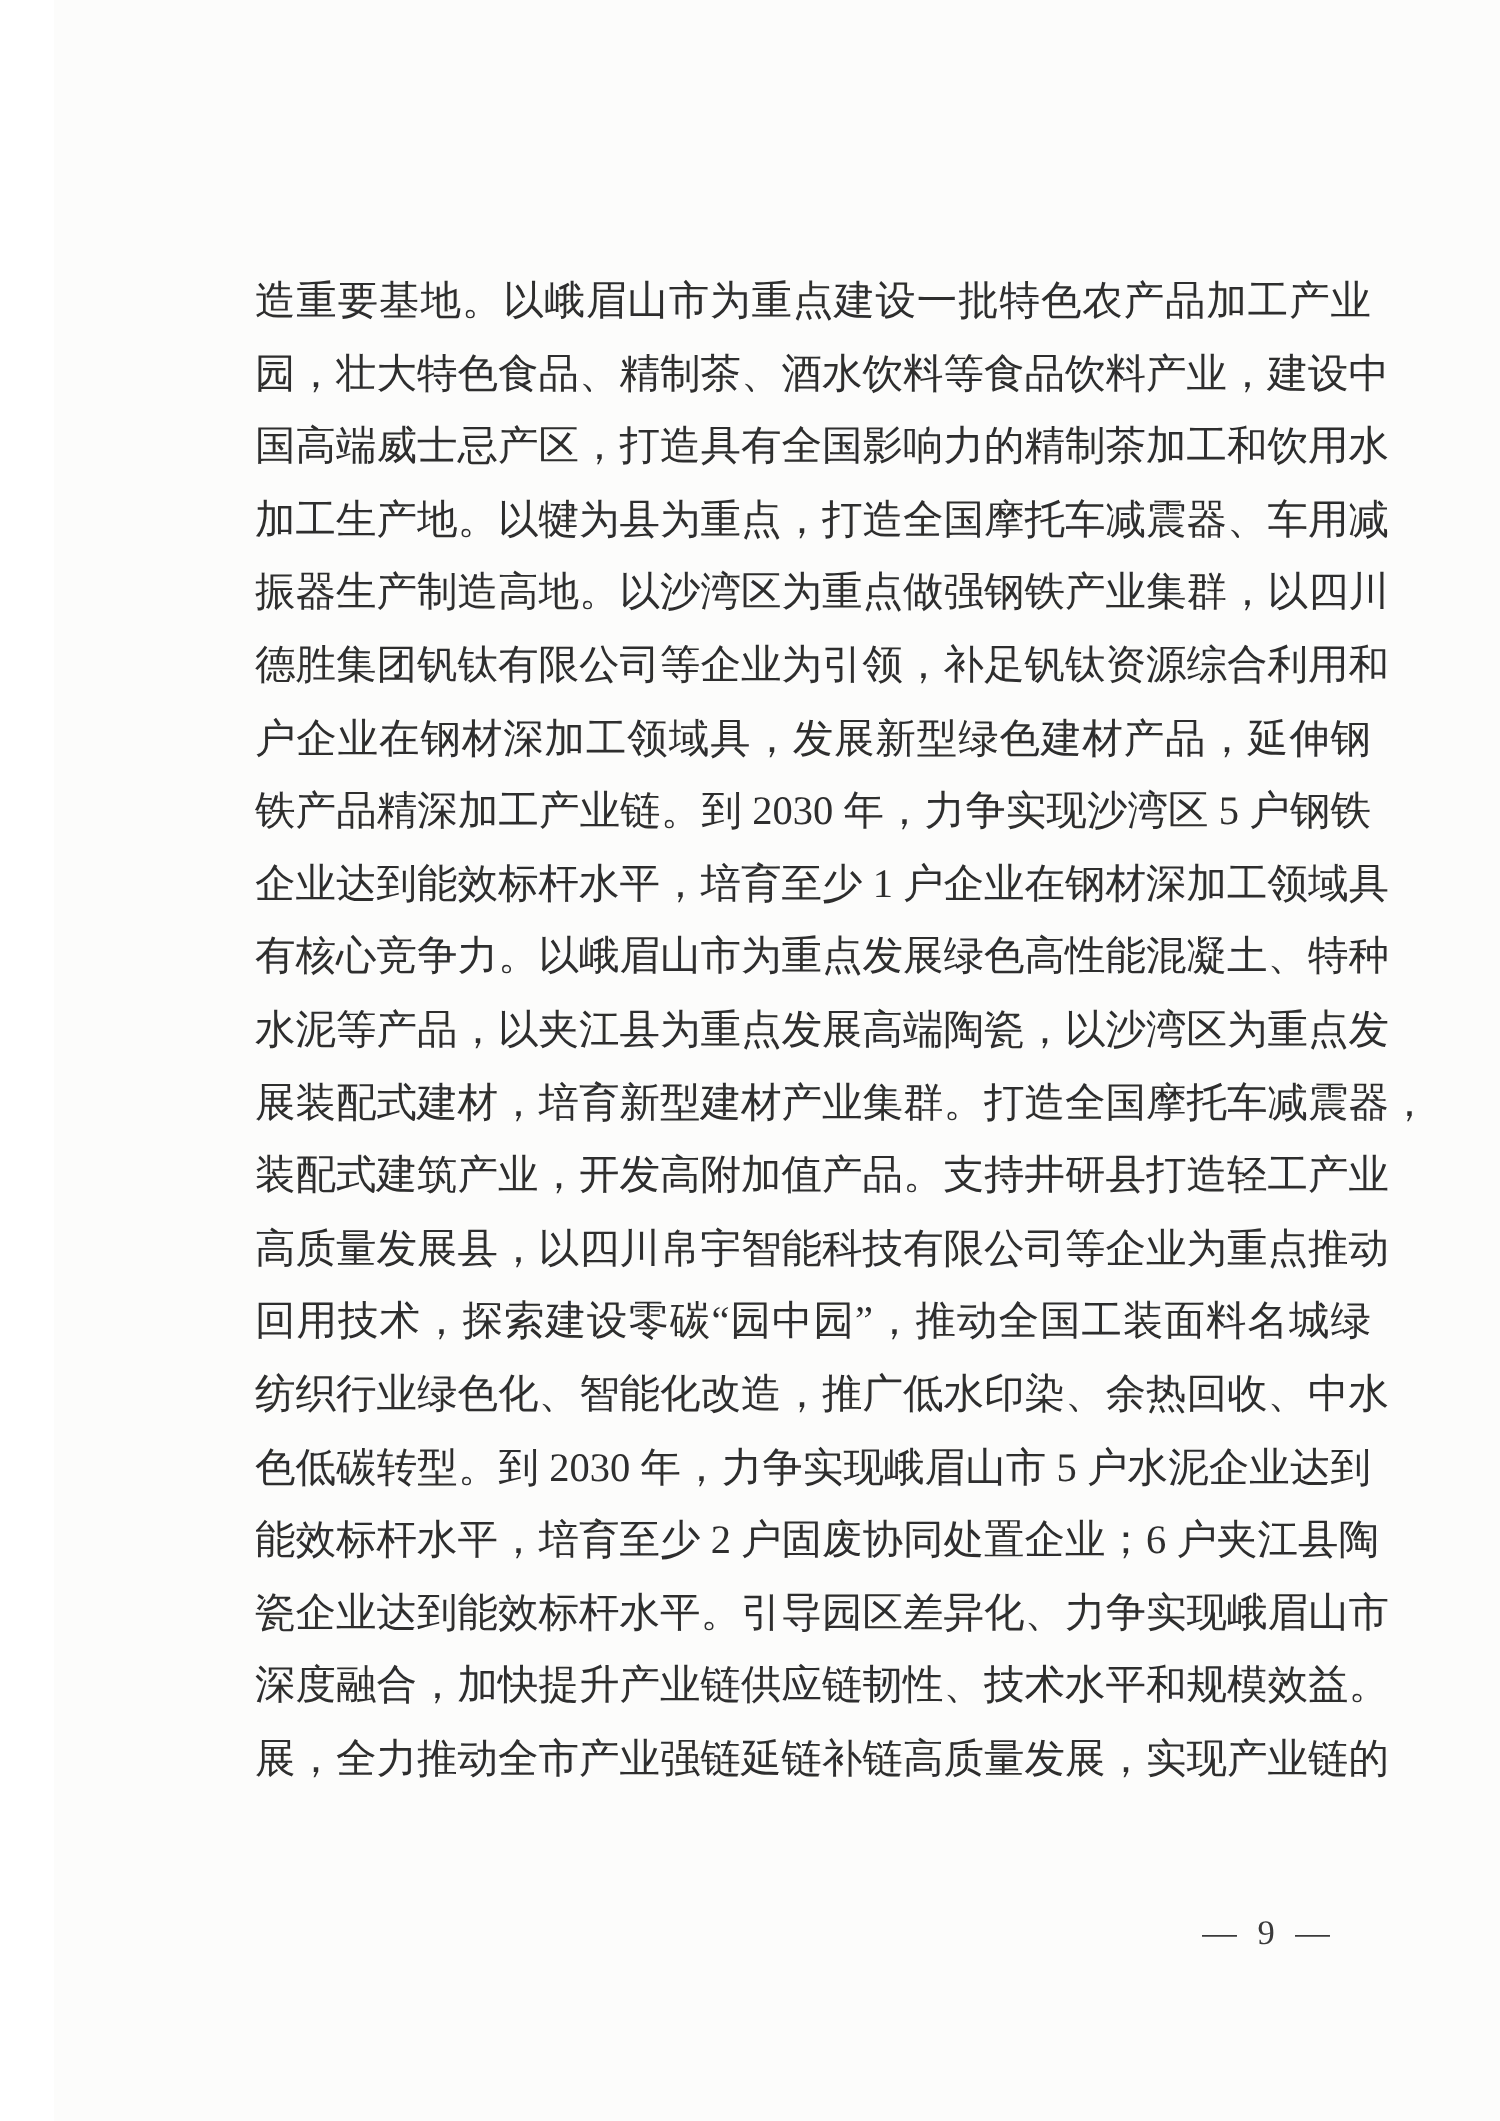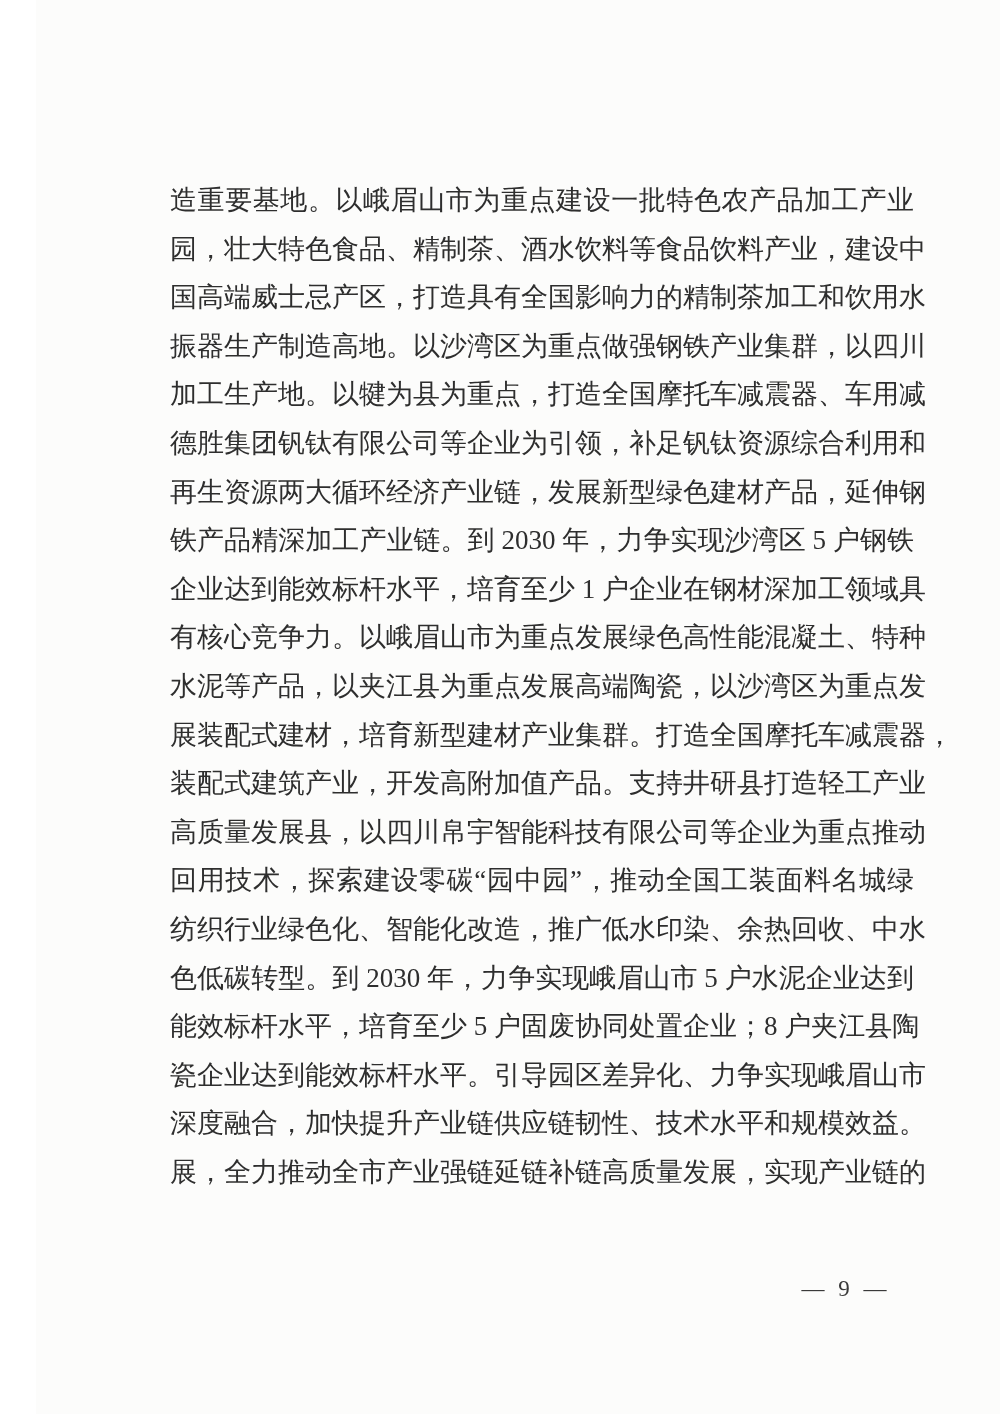--- a/index.html
+++ b/index.html
@@ -42,33 +42,33 @@
   }
 </style>
 </head>
 <body>
 
 <div class="paper">
   <div class="text-block">
     <div class="line">造重要基地。以峨眉山市为重点建设一批特色农产品加工产业</div>
     <div class="line">园，壮大特色食品、精制茶、酒水饮料等食品饮料产业，建设中</div>
     <div class="line">国高端威士忌产区，打造具有全国影响力的精制茶加工和饮用水</div>
+    <div class="line">加工生产地。以犍为县为重点，打造全国摩托车减震器、车用减</div>
     <div class="line">振器生产制造高地。以沙湾区为重点做强钢铁产业集群，以四川</div>
-    <div class="line">加工生产地。以犍为县为重点，打造全国摩托车减震器、车用减</div>
     <div class="line">德胜集团钒钛有限公司等企业为引领，补足钒钛资源综合利用和</div>
-    <div class="line">再生资源两大循环经济产业链，发展新型绿色建材产品，延伸钢</div>
+    <div class="line">户企业在钢材深加工领域具，发展新型绿色建材产品，延伸钢</div>
     <div class="line">铁产品精深加工产业链。到 2030 年，力争实现沙湾区 5 户钢铁</div>
     <div class="line">企业达到能效标杆水平，培育至少 1 户企业在钢材深加工领域具</div>
     <div class="line">有核心竞争力。以峨眉山市为重点发展绿色高性能混凝土、特种</div>
     <div class="line">水泥等产品，以夹江县为重点发展高端陶瓷，以沙湾区为重点发</div>
     <div class="line">展装配式建材，培育新型建材产业集群。打造全国摩托车减震器，</div>
     <div class="line">装配式建筑产业，开发高附加值产品。支持井研县打造轻工产业</div>
     <div class="line">高质量发展县，以四川帛宇智能科技有限公司等企业为重点推动</div>
     <div class="line">回用技术，探索建设零碳“园中园”，推动全国工装面料名城绿</div>
     <div class="line">纺织行业绿色化、智能化改造，推广低水印染、余热回收、中水</div>
     <div class="line">色低碳转型。到 2030 年，力争实现峨眉山市 5 户水泥企业达到</div>
-    <div class="line">能效标杆水平，培育至少 5 户固废协同处置企业；8 户夹江县陶</div>
+    <div class="line">能效标杆水平，培育至少 2 户固废协同处置企业；6 户夹江县陶</div>
     <div class="line">瓷企业达到能效标杆水平。引导园区差异化、力争实现峨眉山市</div>
     <div class="line">深度融合，加快提升产业链供应链韧性、技术水平和规模效益。</div>
     <div class="line">展，全力推动全市产业强链延链补链高质量发展，实现产业链的</div>
   </div>
   <div class="page-number">— 9 —</div>
 </div>
 
 </body></html>

